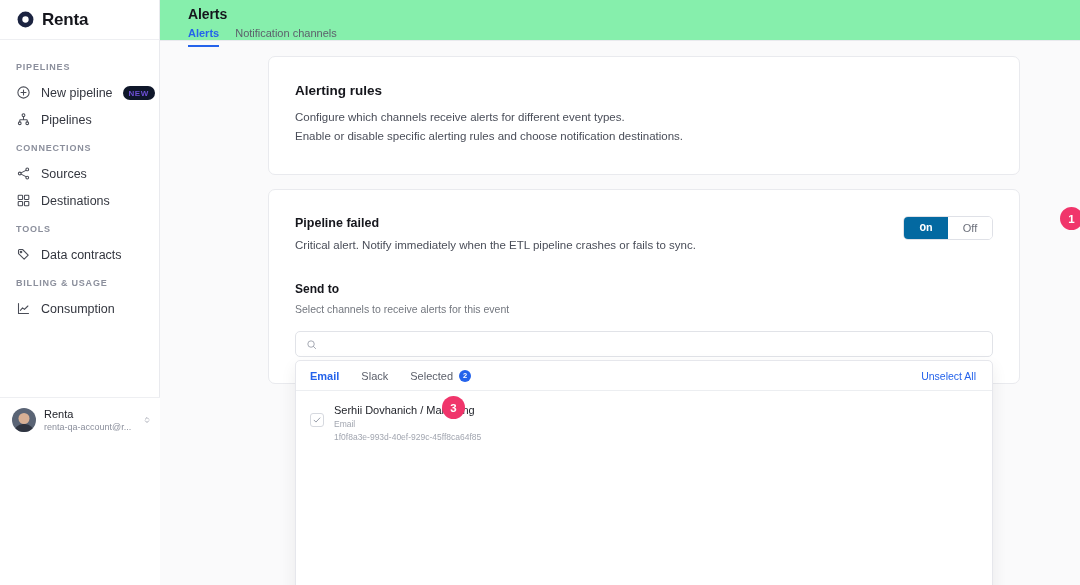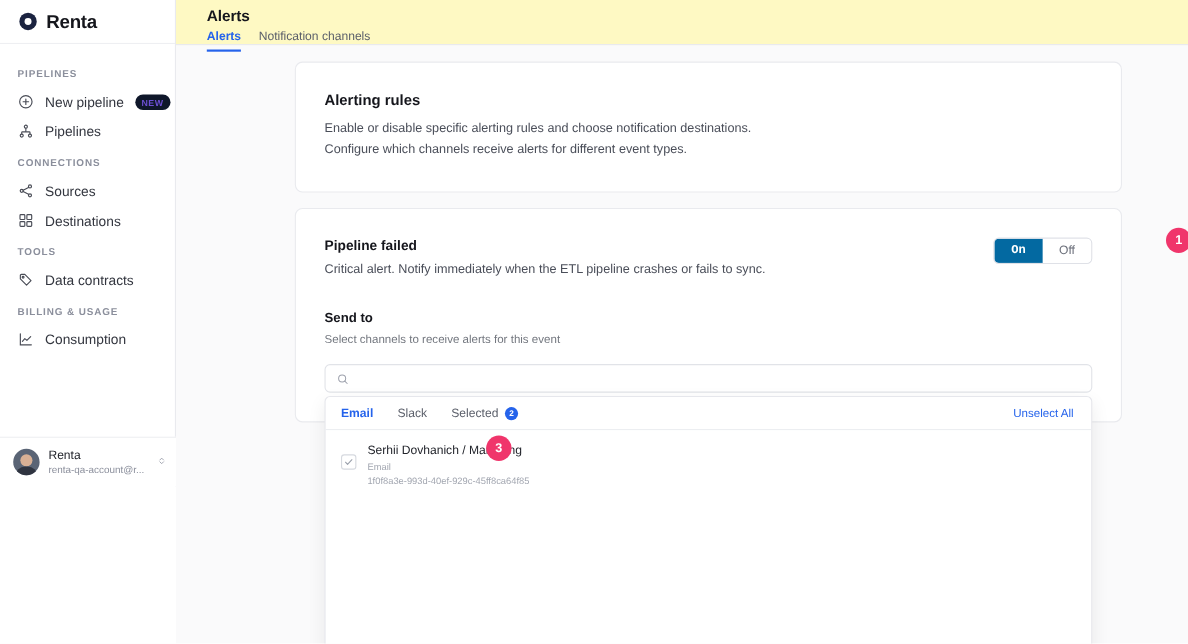--- a/index.html
+++ b/index.html
@@ -76,21 +76,21 @@
   .user-name { font-size: 11px; color: #22242b; line-height: 13px; }
   .user-mail {
     font-size: 9px; color: #8b8f9c; line-height: 12px;
     white-space: nowrap; overflow: hidden; text-overflow: ellipsis;
   }
   .user-caret { color: #9a9eaa; flex: 0 0 10px; }
 
   
   .main { flex: 1; height: 585px; position: relative; background: #fafafb; }
   .topbar {
-    background: #fef9c3; border-bottom: 1px solid #e9eaee;
+    background: #86efac; border-bottom: 1px solid #e9eaee;
     padding: 6px 0 0 28px; height: 41px;
   }
   .page-title { font-size: 14px; font-weight: 700; color: #15161c; letter-spacing: -0.1px; }
   .tabs { display: flex; gap: 16px; margin-top: 5px; }
   .tab {
     font-size: 11px; color: #5c606b; padding-bottom: 6px;
     cursor: pointer; border-bottom: 2px solid transparent;
   }
   .tab.active { color: #2563eb; font-weight: 600; border-bottom-color: #2563eb; }
 
@@ -296,22 +296,22 @@
         <div class="tab active">Alerts</div>
         <div class="tab">Notification channels</div>
       </div>
     </div>
 
     <div class="content">
 
       <div class="card card-1">
         <div class="card-title">Alerting rules</div>
         <div class="card-desc">
+          <div>Configure which channels receive alerts for different event types.</div>
           <div>Enable or disable specific alerting rules and choose notification destinations.</div>
-          <div>Configure which channels receive alerts for different event types.</div>
         </div>
       </div>
 
       <div class="card card-2">
         <div class="rule-head">
           <div>
             <div class="rule-title">Pipeline failed</div>
             <div class="rule-desc">Critical alert. Notify immediately when the ETL pipeline crashes or fails to sync.</div>
           </div>
           <div class="toggle">

